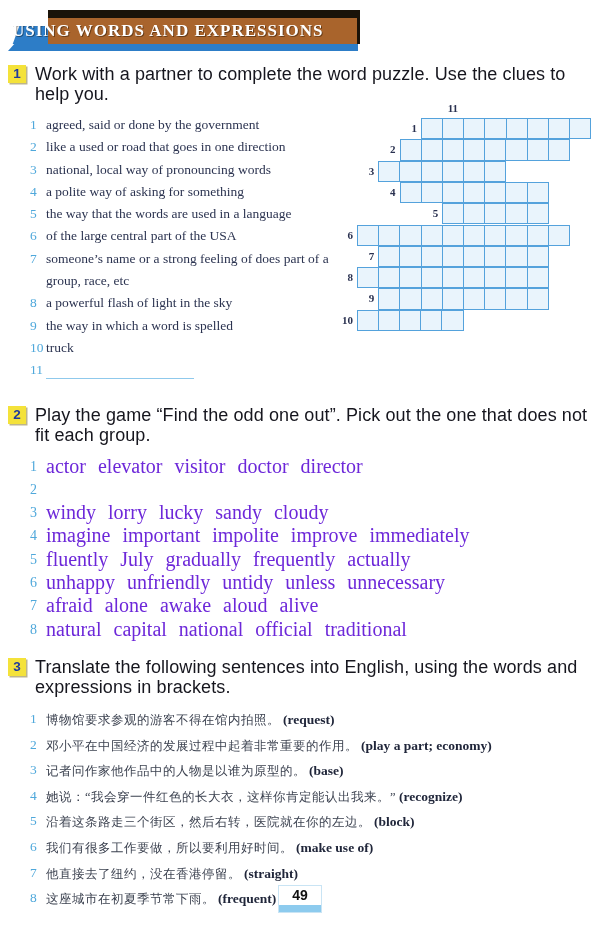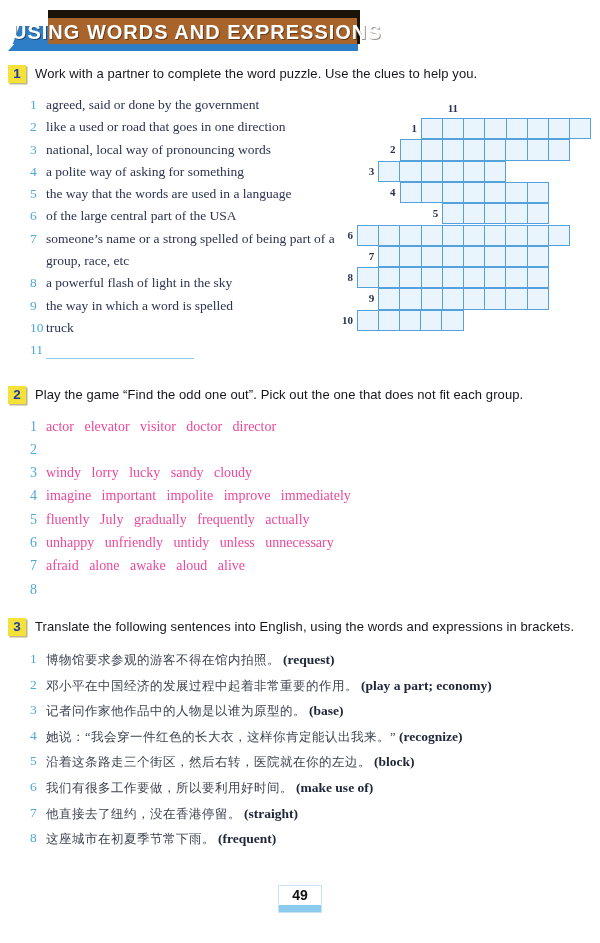--- a/index.html
+++ b/index.html
@@ -9,30 +9,30 @@
   
   .banner { position:relative; height:54px; margin-top:10px; }
   .banner-blue-corner { position:absolute; left:16px; top:16px; width:36px; height:18px;
     background:#2d7dc7; transform:skewX(-20deg); }
   .banner-blue-bar { position:absolute; left:8px; top:32px; width:350px; height:9px;
     background:#2d7dc7; clip-path:polygon(8px 0,100% 0,100% 100%,0 100%); }
   .banner-black-bar { position:absolute; left:48px; top:0; width:312px; height:9px; background:#1a1309; }
   .banner-brown { position:absolute; left:48px; top:8px; width:312px; height:26px; background:#a9642c;
     border-right:3px solid #1a1309; }
   .banner-title { position:absolute; left:12px; top:11px; width:348px; color:#ffffff;
-    font-weight:bold; font-size:20px; letter-spacing:1px; font-stretch:condensed;
-    text-shadow:1px 1px 0 rgba(20,10,0,.45); white-space:nowrap; }
+    font-weight:bold; font-size:17px; letter-spacing:1px; font-stretch:condensed;
+    text-shadow:1px 1px 0 rgba(20,10,0,.45); white-space:nowrap;font-family:Liberation Serif, serif; }
 
   
   .sect { position:relative; }
   .instr-row { display:flex; gap:9px; padding-left:8px; align-items:flex-start; }
   .badge { flex:0 0 18px; width:18px; height:18px; margin-top:1px; background:#f4e23a;
     color:#1e3a9e; font-weight:bold; font-size:13.5px; line-height:18px; text-align:center;
     box-shadow:1.5px 1.5px 0 rgba(135,120,45,.55); }
-  .instr { font-size:13px; line-height:20px; color:#16161e; width:562px; letter-spacing:.1px; }
+  .instr { font-size:18px; line-height:20px; color:#16161e; width:562px; letter-spacing:.1px; }
 
   
   .list { margin:10px 0 0 30px; font-family:"Liberation Serif", serif; }
   .row-item { display:flex; align-items:flex-start; }
   .row-item .num { flex:0 0 16px; color:#4fa8db; font-size:13.5px; line-height:22.3px; }
 
   .clues { width:330px; }
   .clues .txt { width:300px; font-size:13.5px; line-height:22.3px; color:#2b3350; }
   .blank-line { display:inline-block; width:148px; height:14px; margin-top:6px;
     border-bottom:1.5px solid #8fc9ec; }
@@ -40,21 +40,21 @@
   
   .crossword { position:absolute; left:330px; top:34px; width:268px; height:250px; }
   .cw-row { position:absolute; display:flex; background:#e9f4fc; border:1px solid #54a2dc; }
   .cw-cell { flex:1 1 auto; border-left:1px solid #54a2dc; }
   .cw-cell:first-child { border-left:none; }
   .cw-num { position:absolute; width:16px; text-align:right;
     font-family:"Liberation Serif", serif; font-weight:bold; font-size:11px; color:#2a3150; }
   .cw-vert { text-align:center; }
 
   
-  .groups .txt { font-size:14px; line-height:23.3px; color:#ec4899; word-spacing:7px; }
+  .groups .txt { font-size:20px; line-height:23.3px; color:#6d28d9; word-spacing:7px; }
   .groups .num { line-height:23.3px; font-size:14px; }
 
   
   .trans .row-item { line-height:24.6px; }
   .trans .num { line-height:24.6px; }
   .trans .zh { font-size:12.5px; color:#3c4250; letter-spacing:.5px;text-align:right; }
   .trans .en { font-size:13.5px; color:#20263a; font-weight:bold; margin-left:3px; }
   .trans .txt { display:block; }
 
   
@@ -99,21 +99,21 @@
       <div class="row-item">
         <span class="num">5</span>
         <span class="txt">the way that the words are used in a language</span>
       </div>
       <div class="row-item">
         <span class="num">6</span>
         <span class="txt">of the large central part of the USA</span>
       </div>
       <div class="row-item">
         <span class="num">7</span>
-        <span class="txt">someone’s name or a strong spelled of being part of a group, race, etc</span>
+        <span class="txt">someone’s name or a strong feeling of does part of a group, race, etc</span>
       </div>
       <div class="row-item">
         <span class="num">8</span>
         <span class="txt">a powerful flash of light in the sky</span>
       </div>
       <div class="row-item">
         <span class="num">9</span>
         <span class="txt">the way in which a word is spelled</span>
       </div>
       <div class="row-item">
@@ -262,20 +262,21 @@
       <div class="row-item">
         <span class="num">6</span>
         <span class="txt">unhappy unfriendly untidy unless unnecessary</span>
       </div>
       <div class="row-item">
         <span class="num">7</span>
         <span class="txt">afraid alone awake aloud alive</span>
       </div>
       <div class="row-item">
         <span class="num">8</span>
+        <span class="txt">natural capital national official traditional</span>
       </div>
     </div>
 </div>
 
 <div class="sect" style="margin-top:16px;">
   <div class="instr-row">
     <div class="badge">3</div>
     <div class="instr">Translate the following sentences into English, using the words and expressions in brackets.</div>
   </div>
   <div class="list trans">

